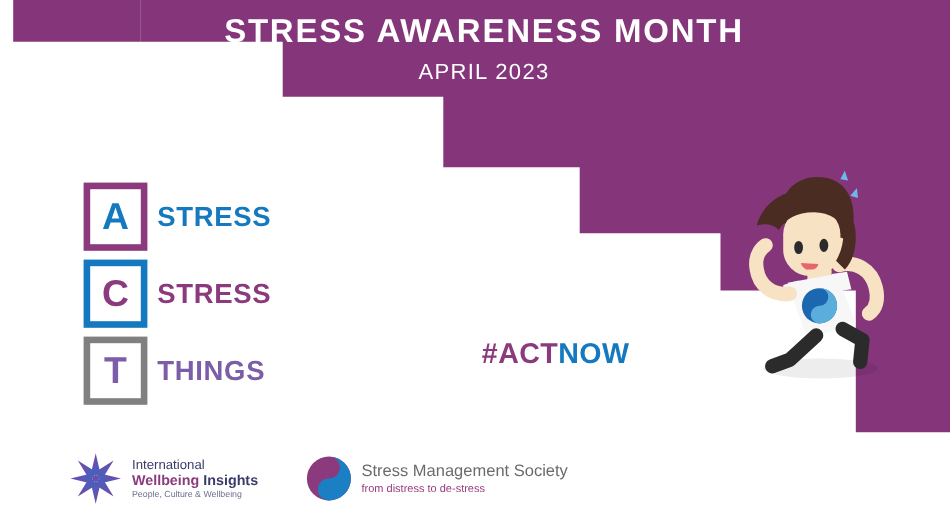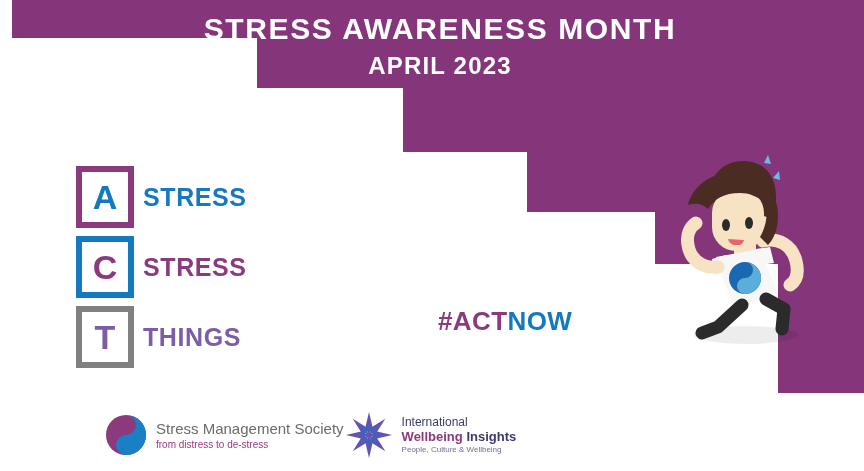--- a/index.html
+++ b/index.html
@@ -39,22 +39,22 @@
     font-weight: bold;
     font-size: 30px;
     letter-spacing: 1.6px;
     color: #ffffff;
     line-height: 38px;
     margin: 0;
     white-space: nowrap;
   }
   .title-sub {
     font-family: "Liberation Sans", sans-serif;
-    font-weight: bold;
-    font-size: 24px;
+    font-weight: normal;
+    font-size: 20px;
     letter-spacing: 1.2px;
     color: #ffffff;
     line-height: 32px;
     margin: 2px 0 0 0;
     white-space: nowrap;
   }
 
   
   #act-list {
     position: absolute;
@@ -274,31 +274,20 @@
       <path d="M 95,117 A 16,16 0 0 1 95,149 A 8,8 0 0 1 95,133 A 8,8 0 0 0 95,117 Z" fill="#5BAEDC"></path>
     </g>
 
     <path d="M 68,122 C 52,124 40,114 38,100 C 36,90 40,82 46,78" stroke="#F7E2C4" stroke-width="13" fill="none" stroke-linecap="round"></path>
 
     <path d="M 92,160 L 68,182 L 52,188" stroke="#2B2B2B" stroke-width="13" fill="none" stroke-linecap="round" stroke-linejoin="round"></path>
     <path d="M 116,154 L 134,164 L 132,184" stroke="#2B2B2B" stroke-width="13" fill="none" stroke-linecap="round" stroke-linejoin="round"></path>
   </svg>
 
   <div id="footer">
-
-    <div class="logo-group" id="sms-group">
-      <svg class="logo-mark" width="44" height="44" viewBox="0 0 44 44" xmlns="http://www.w3.org/2000/svg">
-        <circle cx="22" cy="22" r="20" fill="#8B3A7D"></circle>
-        <path d="M 22,2 A 20,20 0 0 1 22,42 A 10,10 0 0 1 22,22 A 10,10 0 0 0 22,2 Z" fill="#1B7FC4"></path>
-      </svg>
-      <div class="logo-text">
-        <div class="sms-line1">Stress Management Society</div>
-        <div class="sms-line2">from distress to de-stress</div>
-      </div>
-    </div>
 
     <div class="logo-group">
       <svg class="logo-mark" width="50" height="50" viewBox="0 0 50 50" xmlns="http://www.w3.org/2000/svg">
         <defs>
           <linearGradient id="starGrad" x1="0" y1="0" x2="1" y2="1">
             <stop offset="0%" stop-color="#8B3A9D"></stop>
             <stop offset="55%" stop-color="#5A57B8"></stop>
             <stop offset="100%" stop-color="#1479BE"></stop>
           </linearGradient>
         </defs>
@@ -316,15 +305,26 @@
           <circle r="3" fill="#6A4FAE"></circle>
         </g>
       </svg>
       <div class="logo-text">
         <div class="iwi-line1">International</div>
         <div class="iwi-line2"><span class="iwi-w">Wellbeing</span> <span class="iwi-i">Insights</span></div>
         <div class="iwi-line3">People, Culture &amp; Wellbeing</div>
       </div>
     </div>
 
+    <div class="logo-group" id="sms-group">
+      <svg class="logo-mark" width="44" height="44" viewBox="0 0 44 44" xmlns="http://www.w3.org/2000/svg">
+        <circle cx="22" cy="22" r="20" fill="#8B3A7D"></circle>
+        <path d="M 22,2 A 20,20 0 0 1 22,42 A 10,10 0 0 1 22,22 A 10,10 0 0 0 22,2 Z" fill="#1B7FC4"></path>
+      </svg>
+      <div class="logo-text">
+        <div class="sms-line1">Stress Management Society</div>
+        <div class="sms-line2">from distress to de-stress</div>
+      </div>
+    </div>
+
   </div>
 
 </div>
 
 </body></html>

